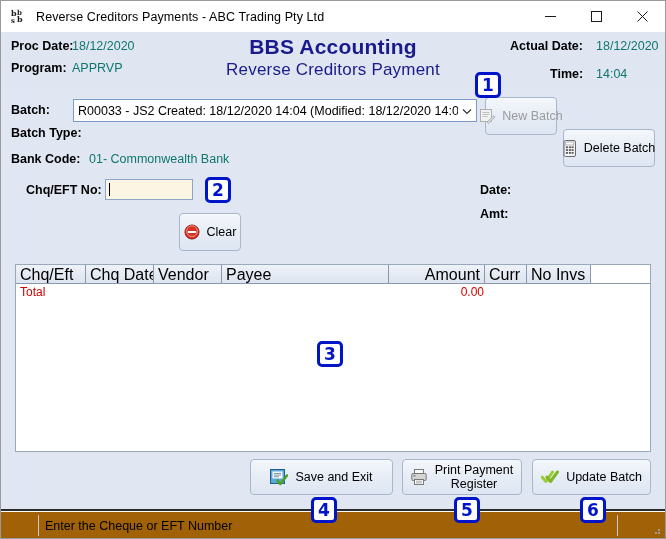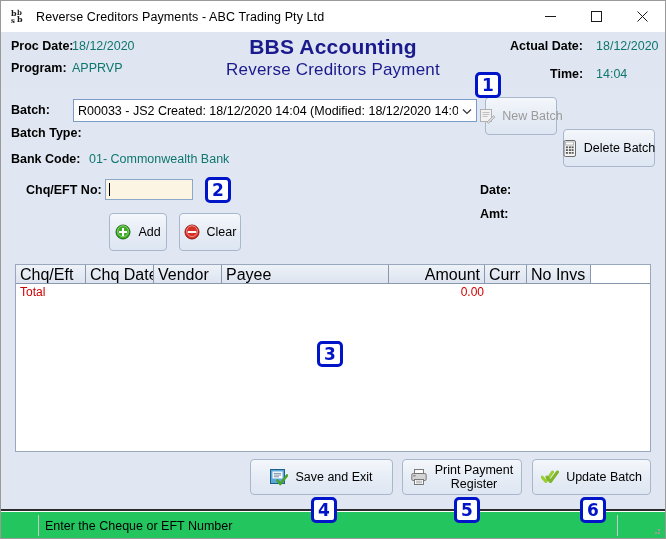--- a/index.html
+++ b/index.html
@@ -207,21 +207,21 @@
   .status-sep {
     position: absolute;
     left: 0; top: 508px;
     width: 664px; height: 2px;
     background: #2b2b2b;
   }
   .statusbar {
     position: absolute;
     left: 0; top: 510px;
     width: 664px; height: 27px;
-    background: #22c55e;
+    background: #a16207;
     border-top: 1px solid #ffffff;
     box-sizing: border-box;
   }
   .status-field {
     position: absolute;
     left: 37px; top: 3px;
     width: 580px; height: 21px;
     border-left: 1px solid #c8c8c8;
     border-right: 1px solid #c8c8c8;
     box-sizing: border-box;
@@ -359,31 +359,20 @@
 
   <div class="lbl-bold" style="left:10px; top:151px;">Bank Code:</div>
   <div class="val-plain" style="left:88px; top:151px;">01- Commonwealth Bank</div>
 
   <div class="lbl-bold" style="left:25px; top:182px;">Chq/EFT No:</div>
   <div class="chq-input">
     <span class="caret"></span>
     <span></span>
   </div>
 
-  <div class="tbtn" style="left:108px; top:212px; width:58px; height:38px;">
-    <span class="bico">
-      <svg width="16" height="16" viewBox="0 0 16 16">
-        <circle cx="8" cy="8" r="7" fill="#3faa25" stroke="#1d6a12" stroke-width="1"></circle>
-        <circle cx="8" cy="7.2" r="5.4" fill="none" stroke="#8bd47a" stroke-width="1"></circle>
-        <rect x="7" y="4" width="2" height="8" fill="#ffffff"></rect>
-        <rect x="4" y="7" width="8" height="2" fill="#ffffff"></rect>
-      </svg>
-    </span>
-    <span class="blab">Add</span>
-  </div>
 
   <div class="tbtn" style="left:178px; top:212px; width:62px; height:38px;">
     <span class="bico">
       <svg width="16" height="16" viewBox="0 0 16 16">
         <circle cx="8" cy="8" r="7" fill="#d93025" stroke="#8d1a12" stroke-width="1"></circle>
         <circle cx="8" cy="7.2" r="5.4" fill="none" stroke="#f0938a" stroke-width="1"></circle>
         <rect x="3.8" y="7" width="8.4" height="2" fill="#ffffff"></rect>
       </svg>
     </span>
     <span class="blab">Clear</span>

